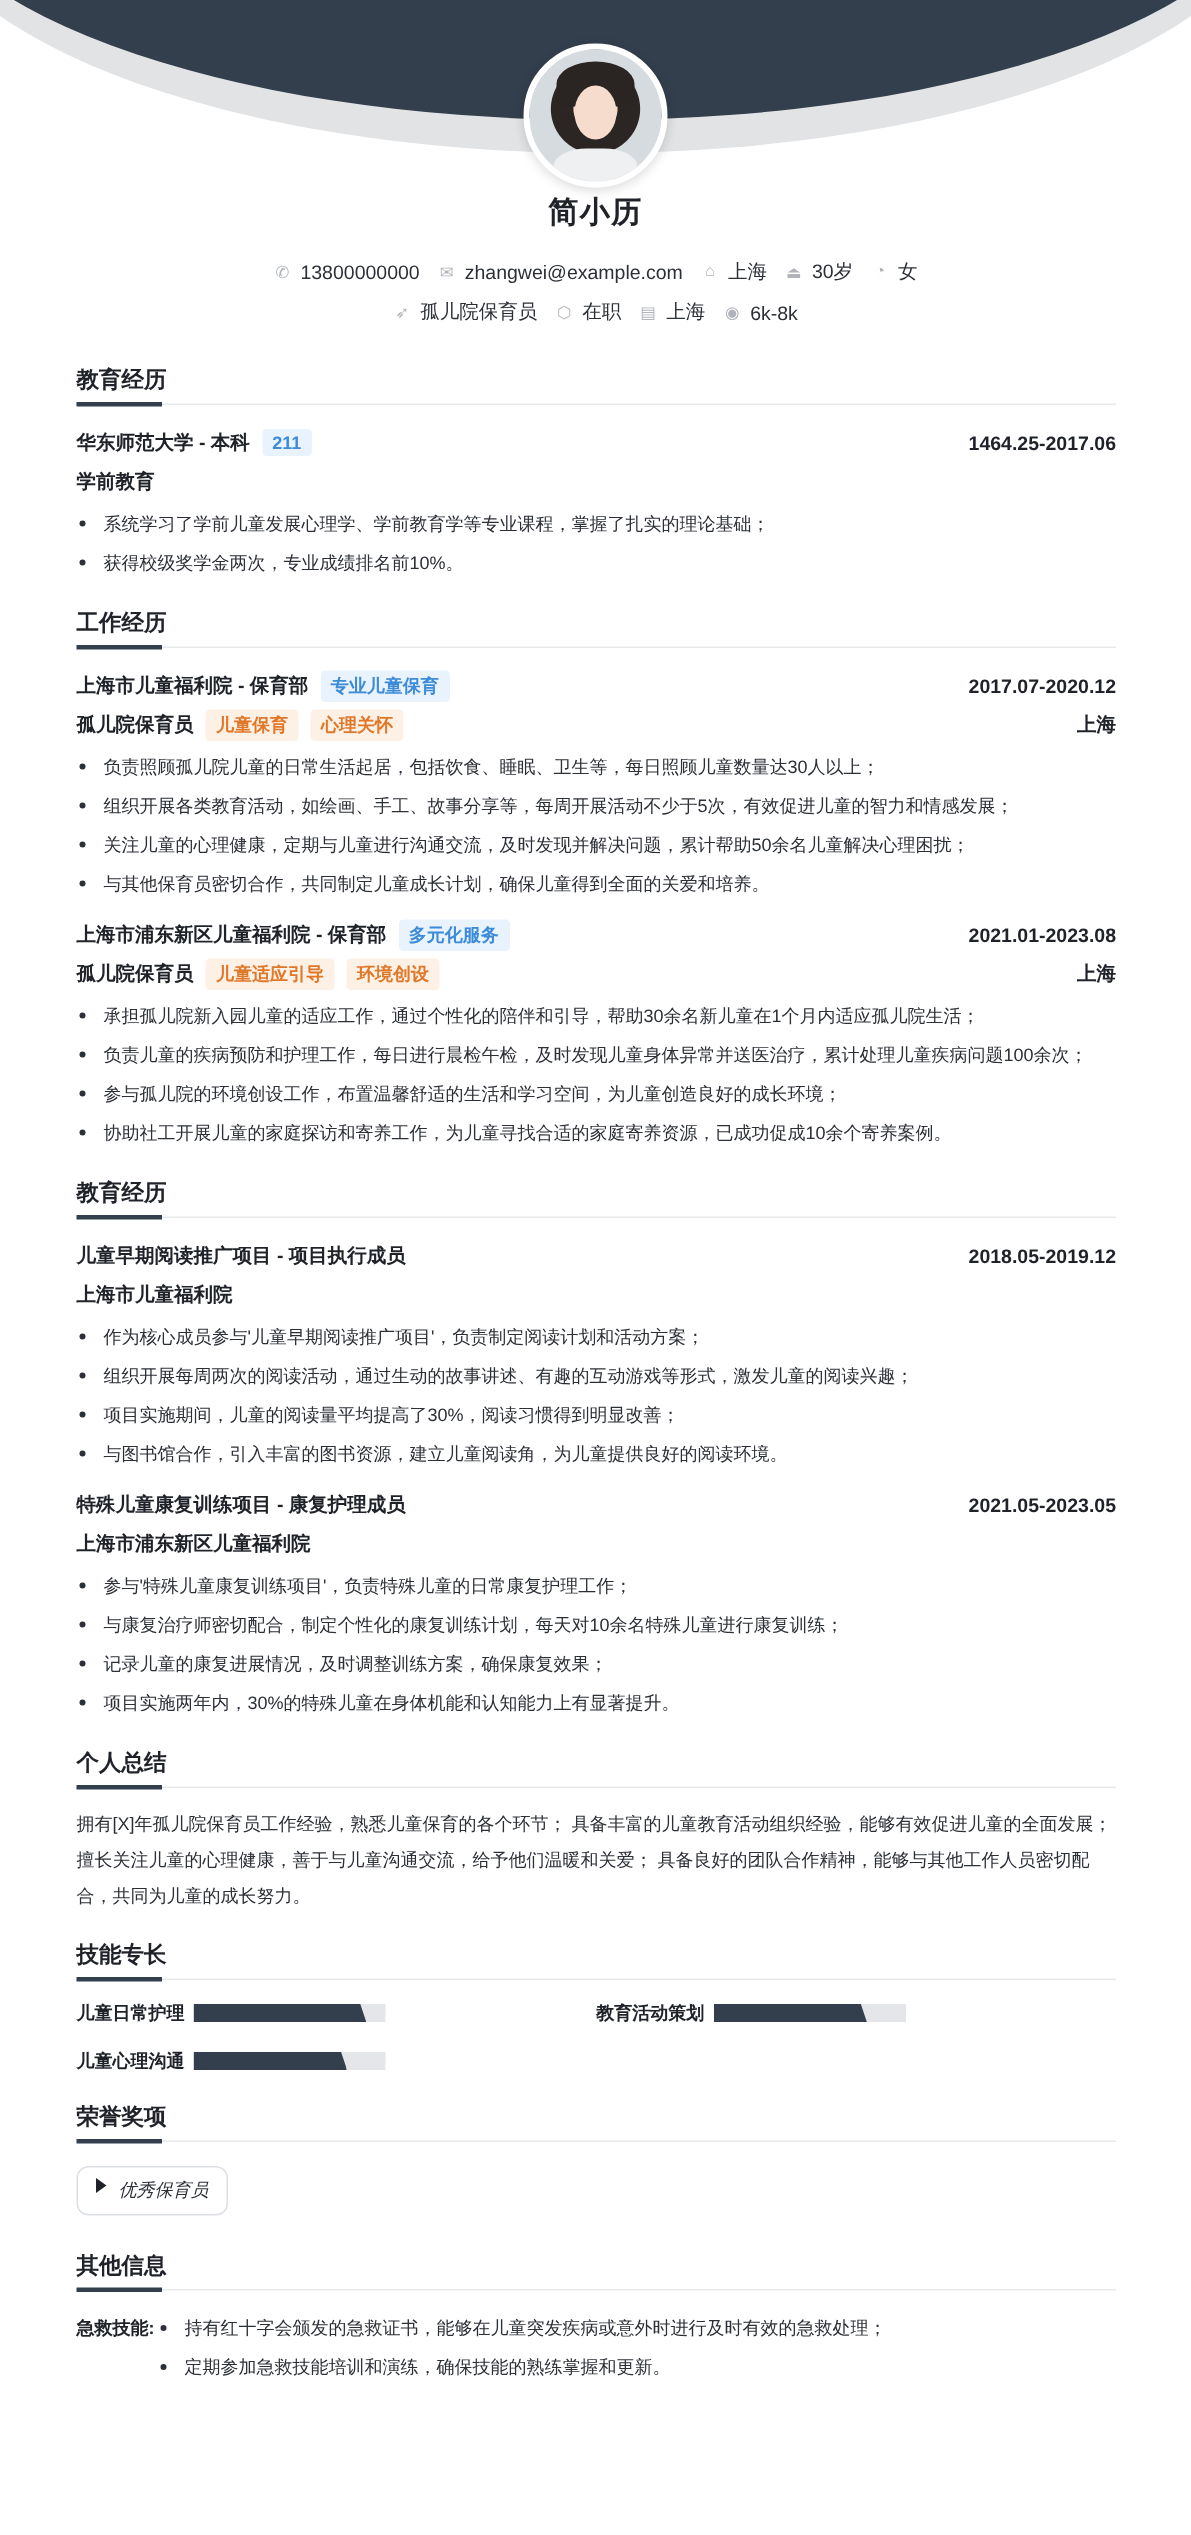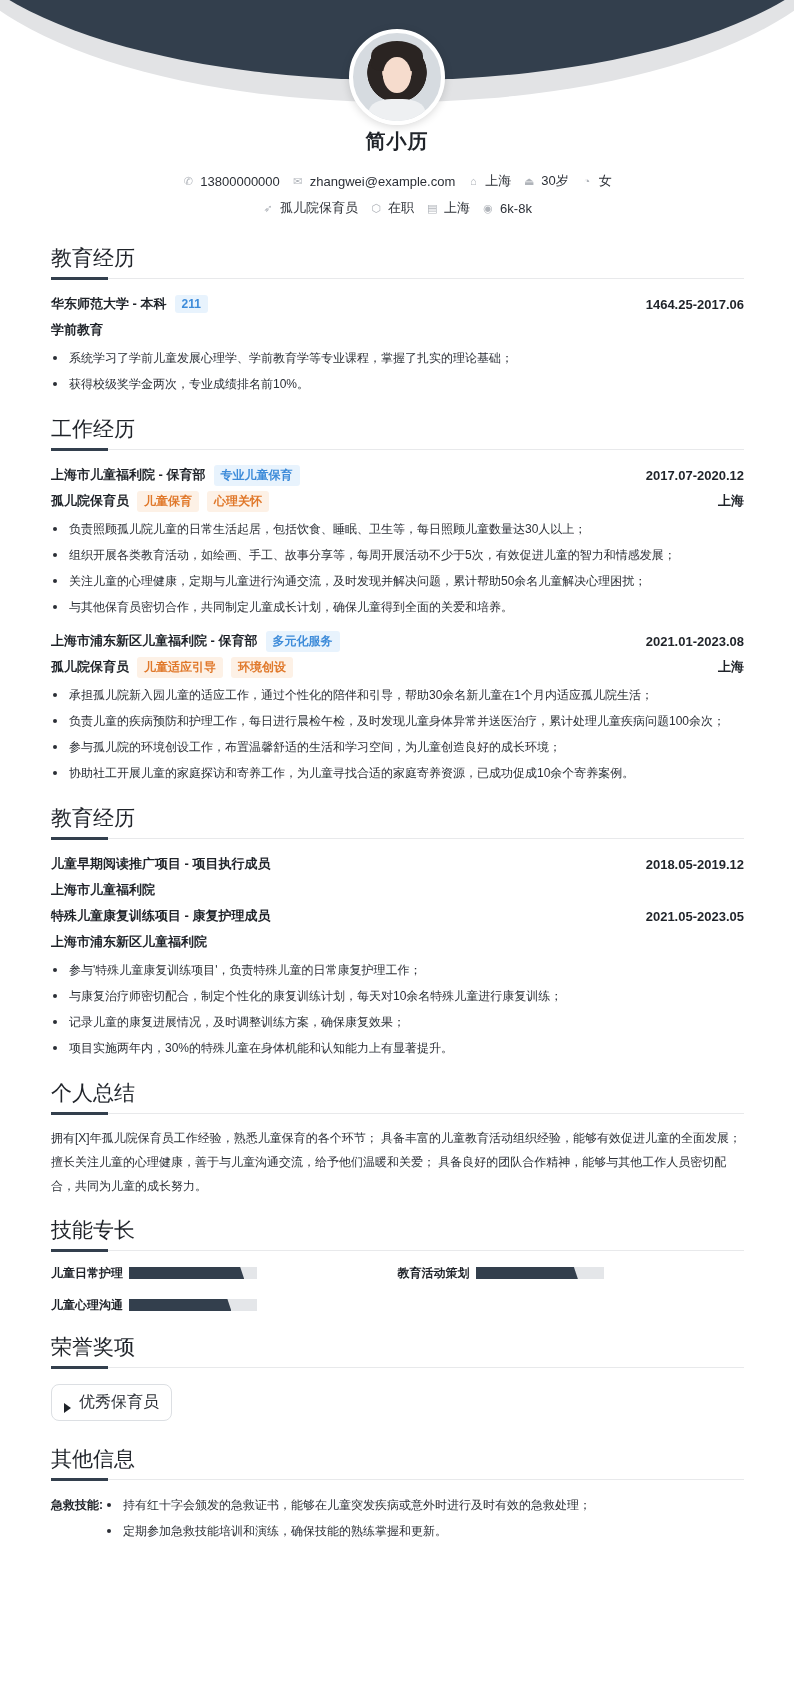--- a/index.html
+++ b/index.html
@@ -10,38 +10,38 @@
   .avatar { position: absolute; left: 349px; top: 29px; width: 96px; height: 96px; border-radius: 50%; border: 4px solid #ffffff; background: radial-gradient(circle at 50% 45%, #f4d9c9 0 22%, #2b2523 23% 45%, #d6dbe0 46%); box-shadow: 0 2px 8px rgba(0,0,0,0.15); overflow: hidden; }
   .avatar .face { position: absolute; left: 30px; top: 24px; width: 28px; height: 36px; border-radius: 50%; background: #f6dccd; }
   .avatar .hair { position: absolute; left: 18px; top: 8px; width: 52px; height: 30px; border-radius: 50% 50% 20% 20%; background: #2a2422; }
   .avatar .body { position: absolute; left: 16px; top: 66px; width: 56px; height: 30px; border-radius: 40% 40% 0 0; background: #eef0f2; }
   .name { position: absolute; top: 128px; width: 100%; text-align: center; font-size: 20px; font-weight: bold; color: #1f2329; letter-spacing: 1px; }
   .info-row { position: absolute; width: 100%; display: flex; justify-content: center; align-items: center; gap: 12px; font-size: 13px; color: #2b2f36; }
   .info-row .it { display: flex; align-items: center; gap: 6px; }
   .info-row .ic { color: #b0b4ba; font-size: 11px; width: 12px; text-align: center; }
   .row1 { top: 172px; } .row2 { top: 199px; }
   .main { position: absolute; left: 51px; top: 244px; width: 693px; }
-  .sec-title { font-size: 21px; font-weight: normal; color: #1f2329; padding-bottom: 6px; position: relative; border-bottom: 1px solid #e8e9eb; margin-bottom: 12px; }
+  .sec-title { font-size: 15px; font-weight: bold; color: #1f2329; padding-bottom: 6px; position: relative; border-bottom: 1px solid #e8e9eb; margin-bottom: 12px; }
   .sec-title::after { content: ""; position: absolute; left: 0; bottom: -2px; width: 57px; height: 3px; background: #333f4d; }
   .sec { margin-bottom: 18px; }
   .entry-head { display: flex; justify-content: space-between; align-items: center; font-size: 13px; font-weight: bold; height: 26px; }
   .entry-head .l { display: flex; align-items: center; gap: 8px; }
   .date { font-weight: bold; font-size: 13px; }
   .tag { font-weight: bold; font-size: 12px; padding: 2px 7px; border-radius: 3px; }
   .tag.blue { background: #e8f3fd; color: #3d8bd9; }
   .tag.orange { background: #fdf1e6; color: #e0782a; }
   ul.bl { list-style: none; margin: 2px 0 8px 0; }
   ul.bl li { font-size: 12px; color: #2b2f36; line-height: 26px; position: relative; padding-left: 18px; }
   ul.bl li::before { content: ""; position: absolute; left: 2px; top: 11px; width: 4px; height: 4px; border-radius: 50%; background: #2b2f36; }
   .summary { font-size: 12px; line-height: 24px; color: #2b2f36; }
   .skills { display: grid; grid-template-columns: 1fr 1fr; row-gap: 12px; }
   .skill { display: flex; align-items: center; gap: 6px; font-size: 12px; font-weight: bold; color: #1f2329; height: 20px; }
   .bar { width: 128px; height: 12px; background: #e4e6e9; position: relative; }
   .bar .fill { position: absolute; left: 0; top: 0; height: 12px; background: #333f4d; clip-path: polygon(0 0, calc(100% - 4px) 0, 100% 100%, 0 100%); }
-  .award { display: inline-flex; align-items: flex-end; gap: 8px; font-size: 16px; border: 1px solid #dcdfe3; border-radius: 8px; padding: 7px 12px; color: #2b2f36; margin: 4px 0 6px; }
+  .award { display: inline-flex; align-items: flex-start; gap: 8px; font-size: 12px; border: 1px solid #dcdfe3; border-radius: 8px; padding: 7px 12px; color: #2b2f36; margin: 4px 0 6px; font-style: italic; }
   .award .tri { width: 0; height: 0; border-top: 5px solid transparent; border-bottom: 5px solid transparent; border-left: 7px solid #1f2329; }
   .other { display: flex; font-size: 12px; }
   .other .k { font-weight: bold; white-space: nowrap; width: 54px; line-height: 26px; }
   .other ul.bl { margin: 0; }
 </style>
 </head>
 <body>
 
 <div class="hdr">
   <div class="hdr-gray"></div>
@@ -165,20 +165,26 @@
 
   <div class="sec">
     <div class="sec-title">教育经历</div>
     <div class="entry-head">
       <span>儿童早期阅读推广项目 - 项目执行成员</span>
       <span class="date">2018.05-2019.12</span>
     </div>
     <div class="entry-head">
         <span>上海市儿童福利院</span>
       </div>
+    <ul class="bl">
+      <li>作为核心成员参与'儿童早期阅读推广项目'，负责制定阅读计划和活动方案；</li>
+      <li>组织开展每周两次的阅读活动，通过生动的故事讲述、有趣的互动游戏等形式，激发儿童的阅读兴趣；</li>
+      <li>项目实施期间，儿童的阅读量平均提高了30%，阅读习惯得到明显改善；</li>
+      <li>与图书馆合作，引入丰富的图书资源，建立儿童阅读角，为儿童提供良好的阅读环境。</li>
+    </ul>
     <div class="entry-head">
       <span>特殊儿童康复训练项目 - 康复护理成员</span>
       <span class="date">2021.05-2023.05</span>
     </div>
     <div class="entry-head">
         <span>上海市浦东新区儿童福利院</span>
       </div>
     <ul class="bl">
       <li>参与'特殊儿童康复训练项目'，负责特殊儿童的日常康复护理工作；</li>
       <li>与康复治疗师密切配合，制定个性化的康复训练计划，每天对10余名特殊儿童进行康复训练；</li>

